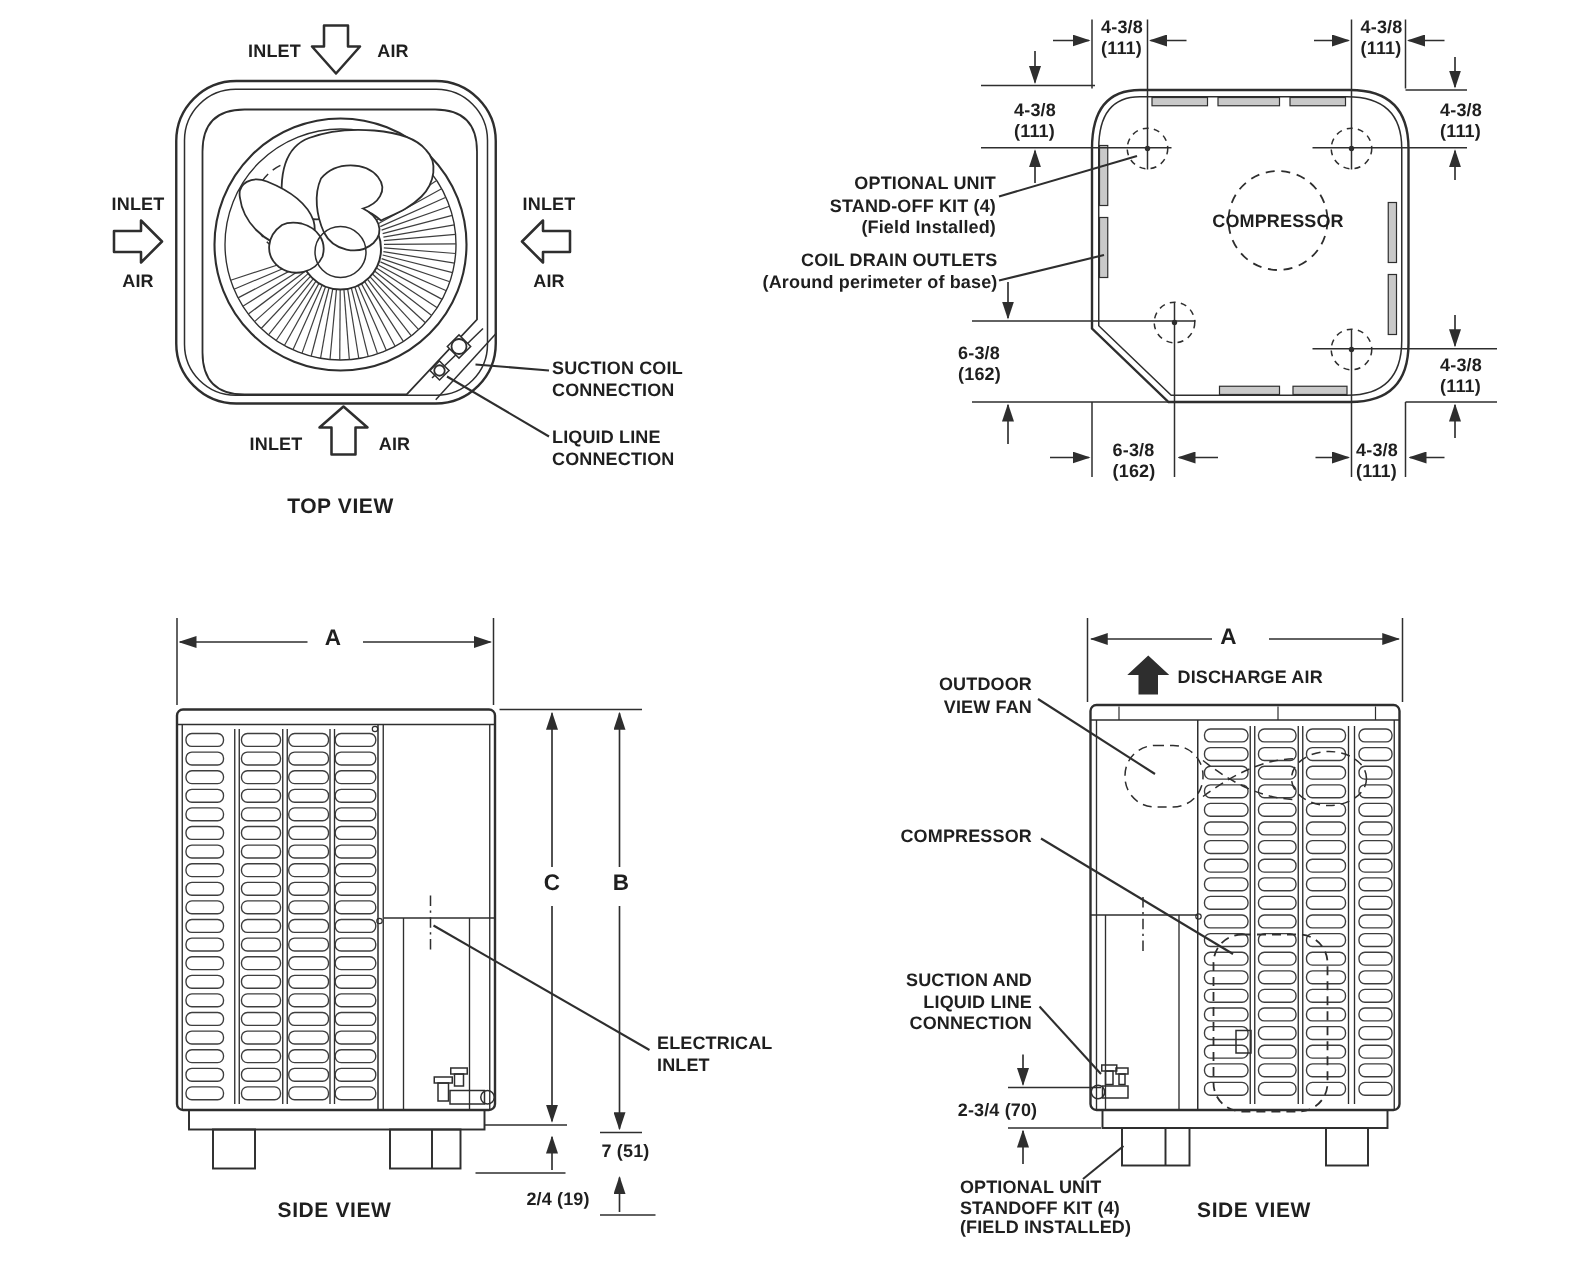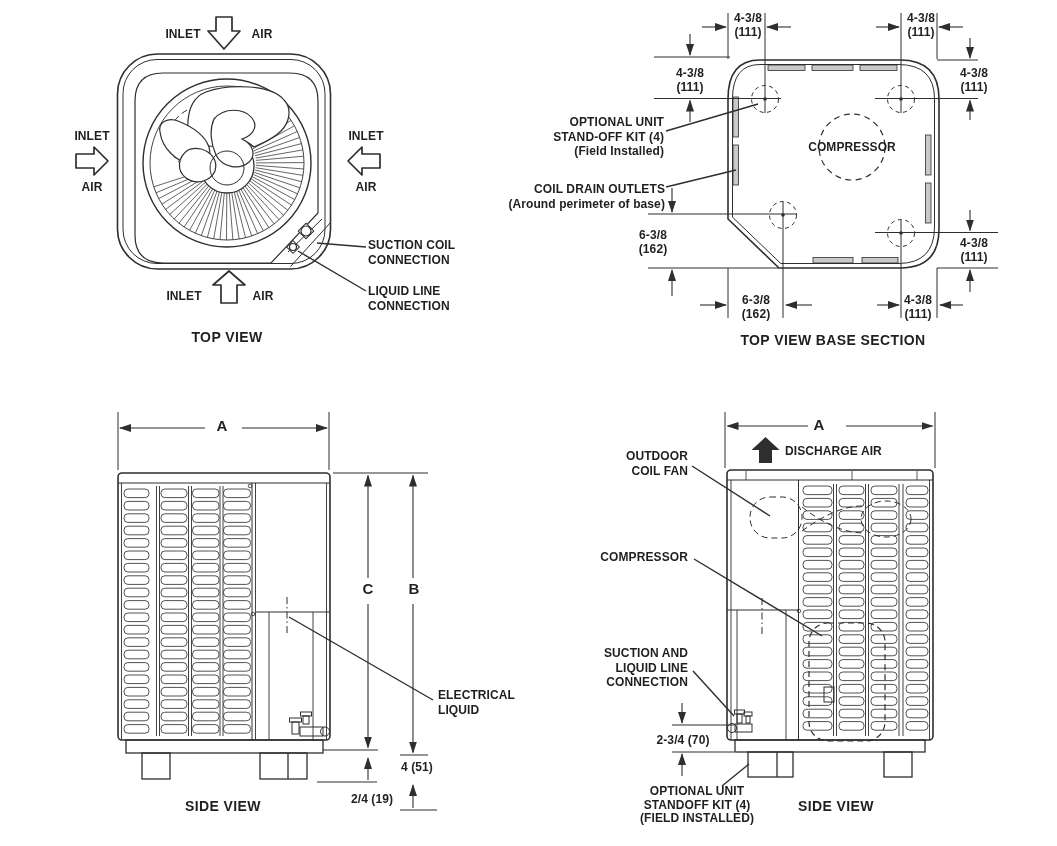--- a/index.html
+++ b/index.html
@@ -3,21 +3,21 @@
 <meta charset="utf-8">
 <style>
   html,body{margin:0;padding:0;background:#fff}
   .canvas{position:relative;width:1057px;height:846px;background:#fff;overflow:hidden;
           font-family:"Liberation Sans",sans-serif}
   .canvas svg{position:absolute;left:0;top:0}
   .lbl{position:absolute;font-weight:bold;font-size:12px;color:#1f1f1f;
        white-space:pre-line;line-height:14.5px;letter-spacing:.1px}
   .ctr{transform:translateX(-50%)}
   .ra{text-align:right}
-  .dim{line-height:13.5px;text-align:center;transform:translateX(-50%)}
+  .dim{line-height:13.5px;text-align:left;transform:translateX(-50%)}
   .big{font-size:15px}
   .title{font-size:14px;letter-spacing:.4px;line-height:19px}
   .louv rect{fill:none;stroke:#3e3e3e;stroke-width:.9}
   .spk line{stroke:#3e3e3e;stroke-width:.8}
 </style>
 </head>
 <body>
 
 <div class="canvas">
 
@@ -492,56 +492,55 @@
   <div class="lbl ctr" style="left:263px;top:289px">AIR</div>
   <div class="lbl" style="left:368px;top:238px">SUCTION COIL
 CONNECTION</div>
   <div class="lbl" style="left:368px;top:284px">LIQUID LINE
 CONNECTION</div>
   <div class="lbl ctr title" style="left:227px;top:328px">TOP VIEW</div>
 
   <div class="lbl ra" style="right:393px;top:115px">OPTIONAL UNIT
 STAND-OFF KIT (4)
 (Field Installed)</div>
-  <div class="lbl ra" style="right:392px;top:182px">COIL DRAIN OUTLETS
+  <div class="lbl ra" style="right:392px;top:166px">COIL DRAIN OUTLETS
 (Around perimeter of base)</div>
   <div class="lbl ctr" style="left:852px;top:140px">COMPRESSOR</div>
   <div class="lbl dim" style="left:748px;top:12px">4-3/8
 (111)</div>
   <div class="lbl dim" style="left:921px;top:12px">4-3/8
 (111)</div>
   <div class="lbl dim" style="left:690px;top:67px">4-3/8
 (111)</div>
   <div class="lbl dim" style="left:974px;top:67px">4-3/8
 (111)</div>
   <div class="lbl dim" style="left:653px;top:229px">6-3/8
 (162)</div>
   <div class="lbl dim" style="left:974px;top:237px">4-3/8
 (111)</div>
   <div class="lbl dim" style="left:756px;top:294px">6-3/8
 (162)</div>
   <div class="lbl dim" style="left:918px;top:294px">4-3/8
 (111)</div>
-  <div class="lbl ctr title" style="left:833px;top:331px">TOP VIEW BASE SECTION</div>
 
   <div class="lbl ctr big" style="left:222px;top:419px">A</div>
   <div class="lbl ctr big" style="left:368px;top:582px">C</div>
   <div class="lbl ctr big" style="left:414px;top:582px">B</div>
   <div class="lbl" style="left:438px;top:688px">ELECTRICAL
-LIQUID</div>
-  <div class="lbl ctr" style="left:417px;top:760px">4 (51)</div>
+INLET</div>
+  <div class="lbl ctr" style="left:417px;top:760px">7 (51)</div>
   <div class="lbl ctr" style="left:372px;top:792px">2/4 (19)</div>
   <div class="lbl ctr title" style="left:223px;top:797px">SIDE VIEW</div>
 
   <div class="lbl ctr big" style="left:819px;top:418px">A</div>
   <div class="lbl" style="left:785px;top:444px">DISCHARGE AIR</div>
   <div class="lbl ra" style="right:369px;top:449px">OUTDOOR
-COIL FAN</div>
+VIEW FAN</div>
   <div class="lbl ra" style="right:369px;top:550px">COMPRESSOR</div>
   <div class="lbl ra" style="right:369px;top:646px">SUCTION AND
 LIQUID LINE
 CONNECTION</div>
-  <div class="lbl ctr" style="left:683px;top:733px">2-3/4 (70)</div>
+  <div class="lbl ctr" style="left:665px;top:733px">2-3/4 (70)</div>
   <div class="lbl dim" style="left:697px;top:785px">OPTIONAL UNIT
 STANDOFF KIT (4)
 (FIELD INSTALLED)</div>
   <div class="lbl ctr title" style="left:836px;top:797px">SIDE VIEW</div>
 </div>
 
 </body></html>

